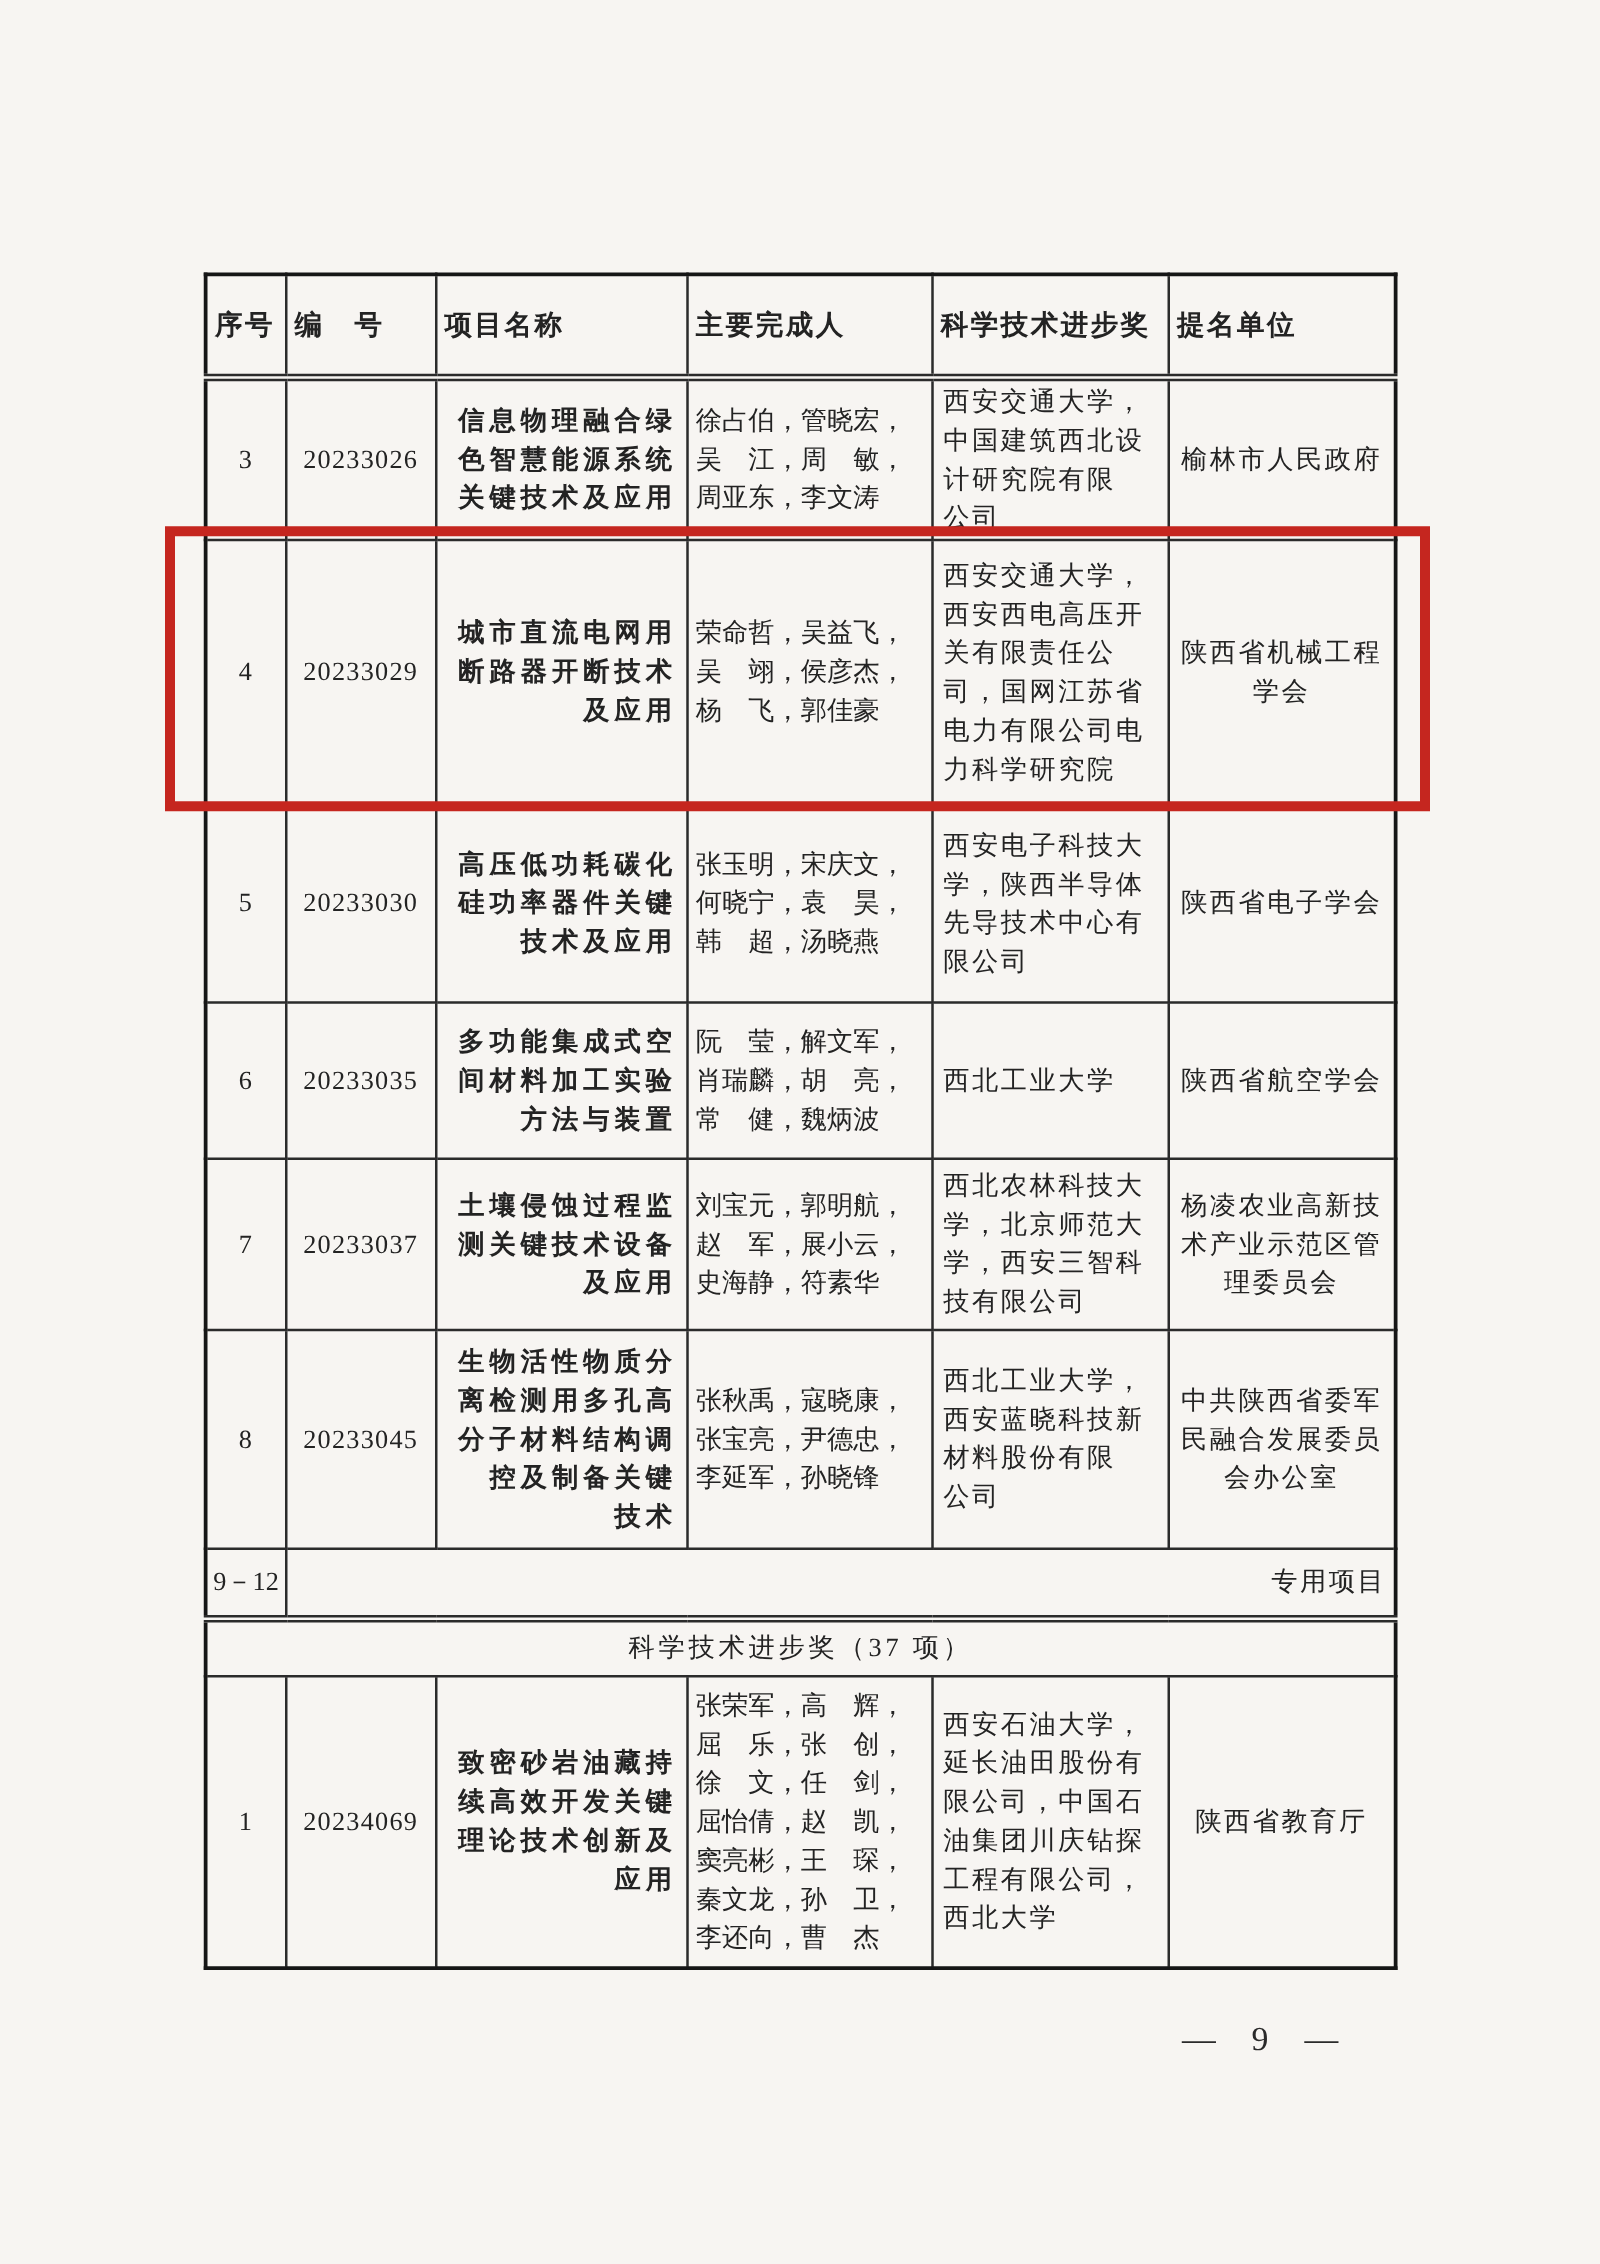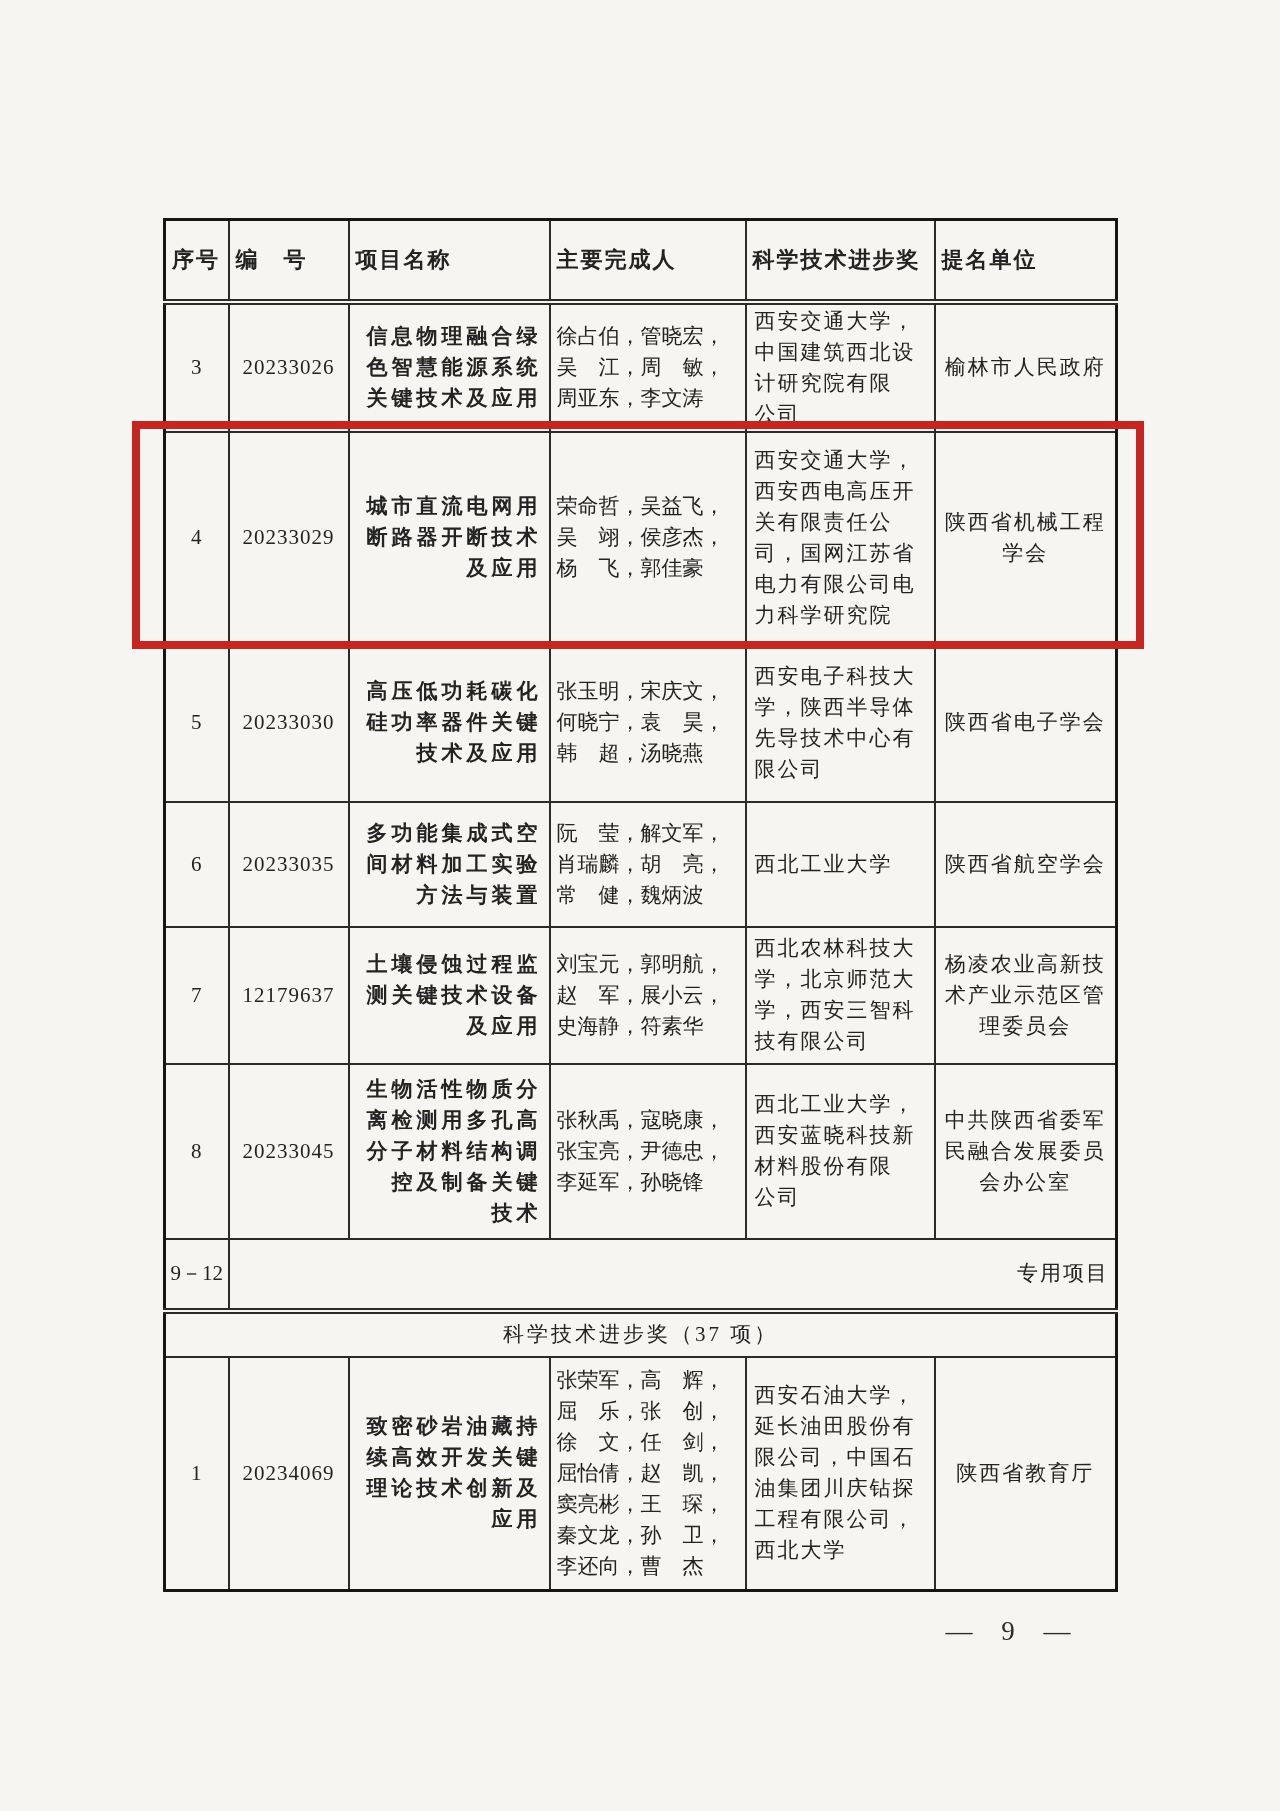--- a/index.html
+++ b/index.html
@@ -196,21 +196,21 @@
 间材料加工实验
 方法与装置</td>
       <td class="cell-people">阮　莹，解文军，
 肖瑞麟，胡　亮，
 常　健，魏炳波</td>
       <td class="cell-orgs">西北工业大学</td>
       <td class="cell-nominator">陕西省航空学会</td>
     </tr>
     <tr style="height:137px">
       <td class="cell-num">7</td>
-      <td class="cell-id">12179637</td>
+      <td class="cell-id">20233037</td>
       <td class="cell-name">土壤侵蚀过程监
 测关键技术设备
 及应用</td>
       <td class="cell-people">刘宝元，郭明航，
 赵　军，展小云，
 史海静，符素华</td>
       <td class="cell-orgs">西北农林科技大
 学，北京师范大
 学，西安三智科
 技有限公司</td>
@@ -230,21 +230,21 @@
 张宝亮，尹德忠，
 李延军，孙晓锋</td>
       <td class="cell-orgs">西北工业大学，
 西安蓝晓科技新
 材料股份有限
 公司</td>
       <td class="cell-nominator">中共陕西省委军
 民融合发展委员
 会办公室</td>
     </tr>
-    <tr class="special-row" style="height:72px">
+    <tr class="special-row" style="height:56px">
       <td class="cell-range">9－12</td>
       <td class="cell-special-label" colspan="5">专用项目</td>
     </tr>
     <tr class="section-row" style="height:46px">
       <td colspan="6">科学技术进步奖（37 项）</td>
     </tr>
     <tr style="height:234px">
       <td class="cell-num">1</td>
       <td class="cell-id">20234069</td>
       <td class="cell-name">致密砂岩油藏持

